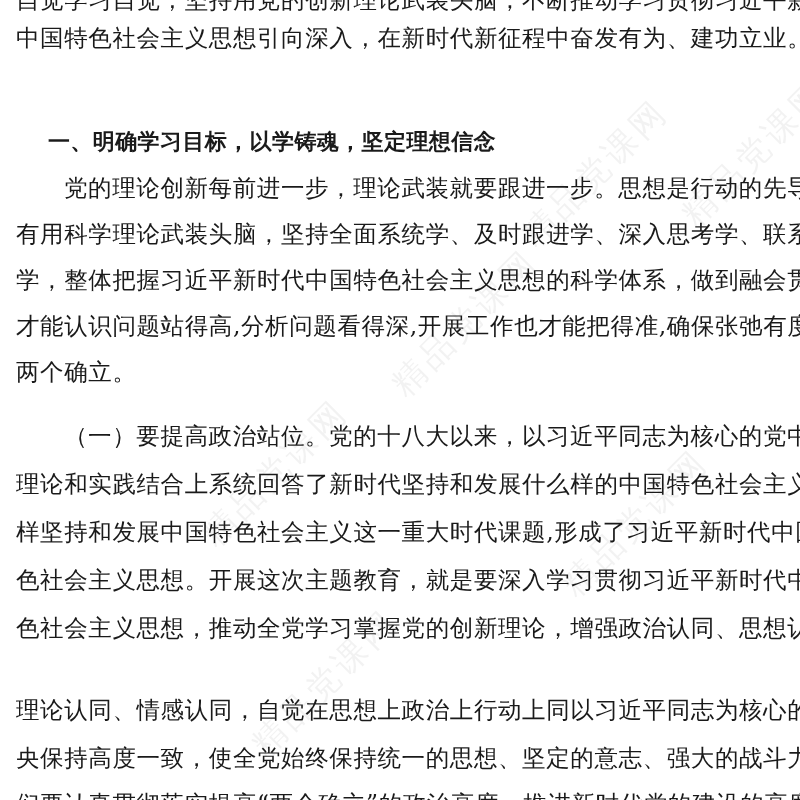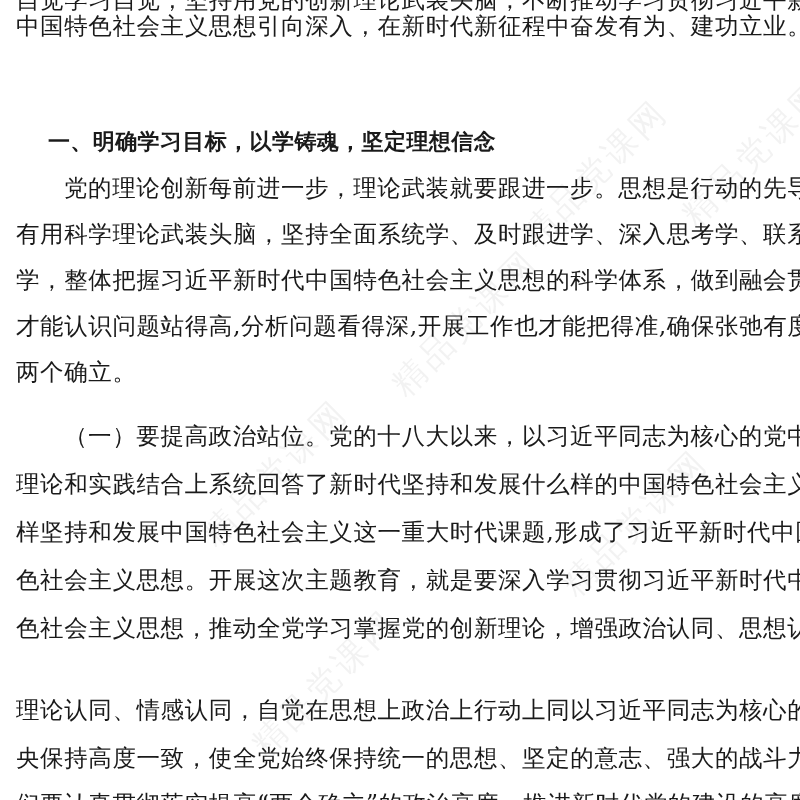--- a/index.html
+++ b/index.html
@@ -54,21 +54,21 @@
 <div class="page">
 
   <div class="watermark" style="left:500px; top:150px;">精品党课网</div>
   <div class="watermark" style="left:660px; top:130px;">精品党课网</div>
   <div class="watermark" style="left:180px; top:450px;">精品党课网</div>
   <div class="watermark" style="left:370px; top:300px;">精品党课网</div>
   <div class="watermark" style="left:540px; top:500px;">精品党课网</div>
   <div class="watermark" style="left:230px; top:660px;">精品党课网</div>
 
   <div class="line" style="top:-14px;">自觉学习自觉，坚持用党的创新理论武装头脑，不断推动学习贯彻习近平新时代</div>
-  <div class="line" style="top:12px;">中国特色社会主义思想引向深入，在新时代新征程中奋发有为、建功立业。</div>
+  <div class="line" style="top:24px;">中国特色社会主义思想引向深入，在新时代新征程中奋发有为、建功立业。</div>
   <div class="line heading" style="top:128px;margin-left:32px;">一、明确学习目标，以学铸魂，坚定理想信念</div>
   <div class="line indent" style="top:174px;">党的理论创新每前进一步，理论武装就要跟进一步。思想是行动的先导。只</div>
   <div class="line" style="top:220px;">有用科学理论武装头脑，坚持全面系统学、及时跟进学、深入思考学、联系实际</div>
   <div class="line" style="top:266px;">学，整体把握习近平新时代中国特色社会主义思想的科学体系，做到融会贯通，</div>
   <div class="line" style="top:312px;">才能认识问题站得高,分析问题看得深,开展工作也才能把得准,确保张弛有度、</div>
   <div class="line" style="top:358px;">两个确立。</div>
   <div class="line indent" style="top:422px;">（一）要提高政治站位。党的十八大以来，以习近平同志为核心的党中央从</div>
   <div class="line" style="top:470px;">理论和实践结合上系统回答了新时代坚持和发展什么样的中国特色社会主义、怎</div>
   <div class="line" style="top:518px;">样坚持和发展中国特色社会主义这一重大时代课题,形成了习近平新时代中国特</div>
   <div class="line" style="top:566px;">色社会主义思想。开展这次主题教育，就是要深入学习贯彻习近平新时代中国特</div>

